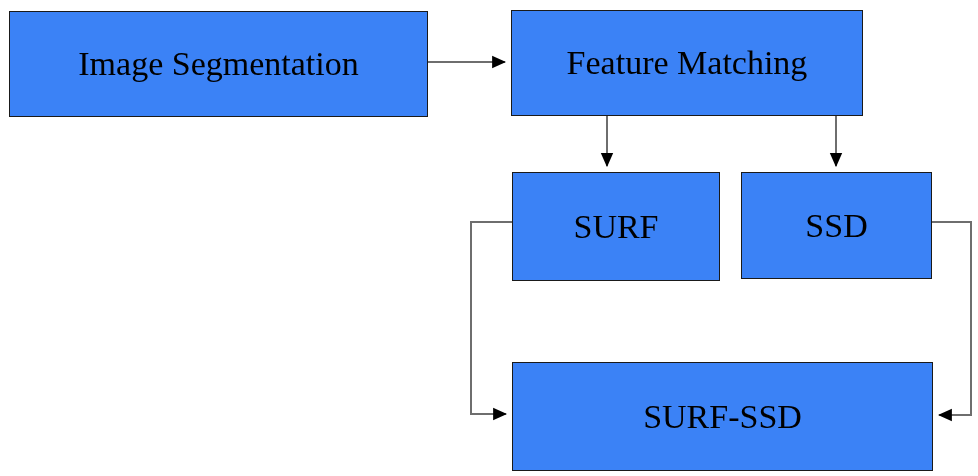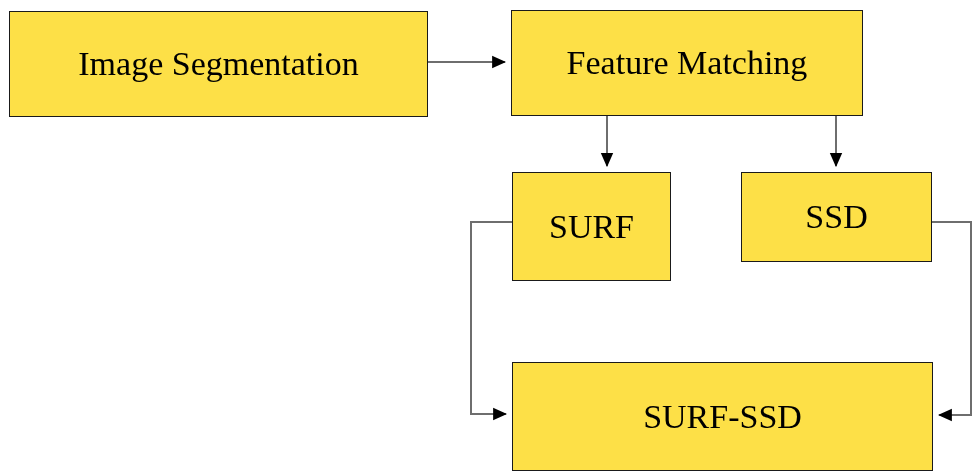--- a/index.html
+++ b/index.html
@@ -20,45 +20,45 @@
     position: absolute;
     left: 0;
     top: 0;
     width: 978px;
     height: 476px;
     pointer-events: none;
   }
   .node {
     position: absolute;
     box-sizing: border-box;
-    background: #fde047;
+    background: #3b82f6;
     border: 1.6px solid #1a1a1a;
     display: flex;
     align-items: center;
     justify-content: center;
     text-align: center;
   }
   .node-label {
     font-family: "Liberation Serif", "DejaVu Serif", serif;
     color: #000000;
     line-height: 1;
     white-space: nowrap;
   }
   
   #node-image-segmentation {
     left: 9px;  top: 11px;  width: 419px; height: 106px;
   }
   #node-feature-matching {
     left: 511px; top: 10px; width: 352px; height: 106px;
   }
   #node-surf {
-    left: 512px; top: 172px; width: 159px; height: 109px;
+    left: 512px; top: 172px; width: 208px; height: 109px;
   }
   #node-ssd {
-    left: 741px; top: 172px; width: 191px; height: 90px;
+    left: 741px; top: 172px; width: 191px; height: 107px;
   }
   #node-surf-ssd {
     left: 512px; top: 362px; width: 421px; height: 109px;
   }
   #node-image-segmentation .node-label { font-size: 34px; }
   #node-feature-matching .node-label  { font-size: 34px; }
   #node-surf .node-label              { font-size: 34px; }
   #node-ssd .node-label               { font-size: 34px; }
   #node-surf-ssd .node-label          { font-size: 34px; }
 </style>

